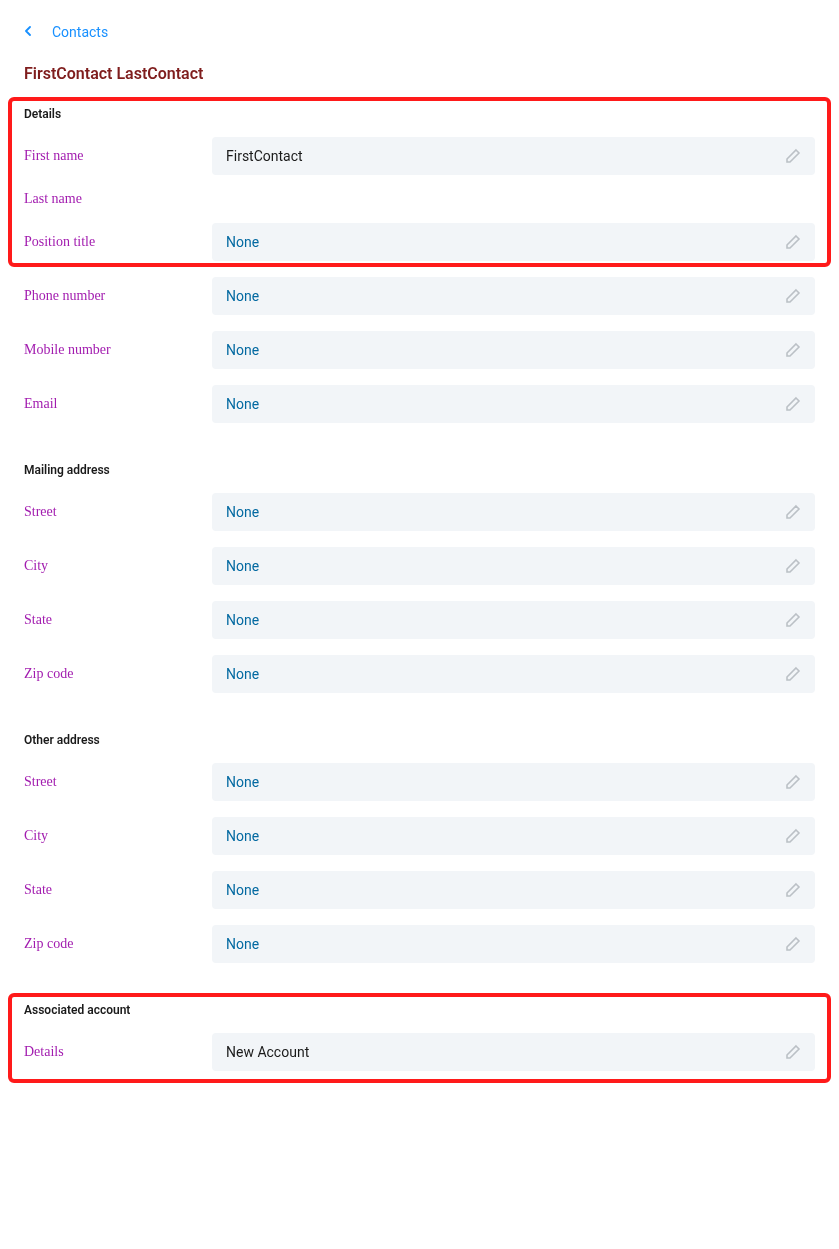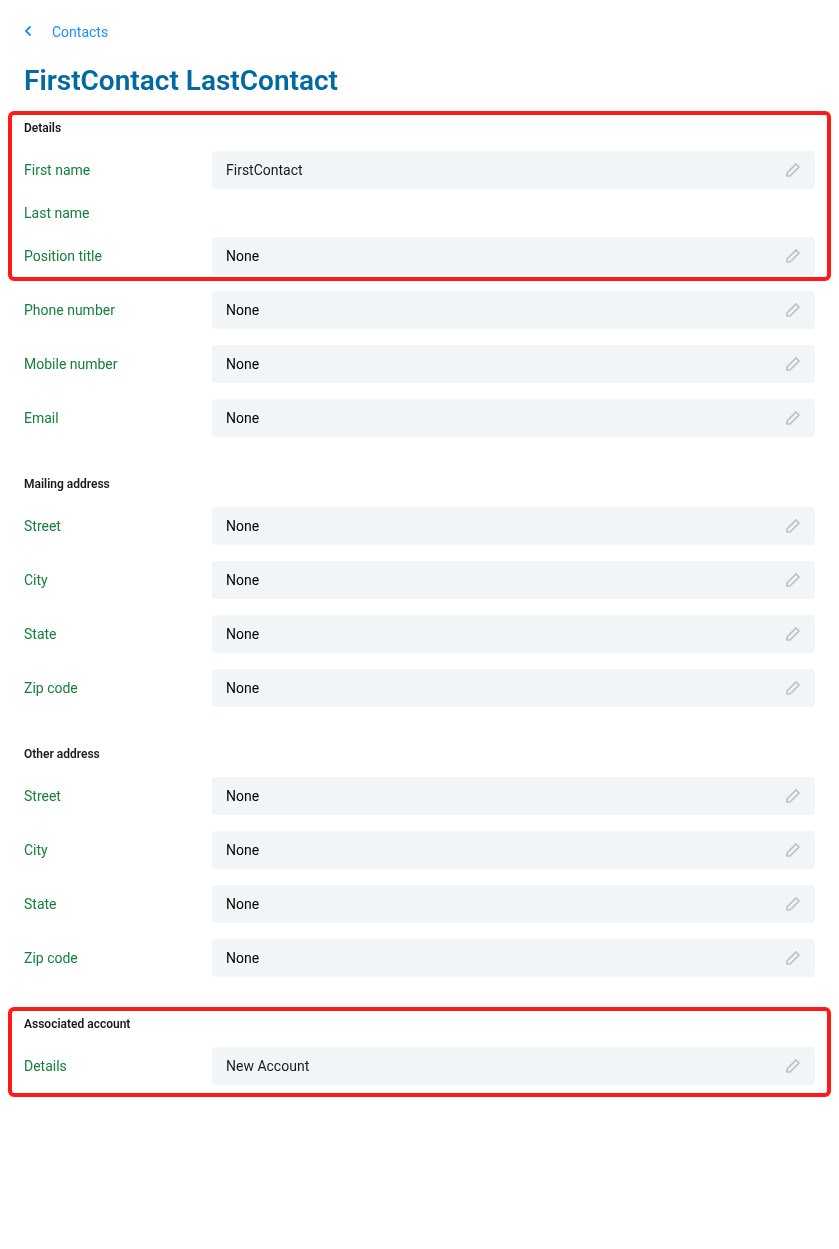--- a/index.html
+++ b/index.html
@@ -17,63 +17,64 @@
     color: #1890ff;
     font-size: 14px;
     margin-bottom: 24px;
     cursor: pointer;
   }
   .breadcrumb .chevron {
     font-size: 12px;
     line-height: 1;
   }
   .page-title {
-    font-size: 28px;
+    font-size: 16px;
     font-weight: 600;
-    color: #0369a1;
+    color: #7f1d1d;
     margin-bottom: 24px;
   }
   .section {
     margin-bottom: 40px;
     position: relative;
   }
   .section-title {
     font-size: 12px;
     font-weight: 600;
     color: #1a1a1a;
     margin-bottom: 16px;
   }
   .field-row {
     display: flex;
     align-items: center;
     margin-bottom: 16px;
   }
   .field-label {
     width: 188px;
     font-size: 14px;
-    color: #15803d;
+    color: #a21caf;
     flex-shrink: 0;
+    font-family: Liberation Serif, serif;
   }
   .field-value-wrap {
     flex: 1;
     background: #f2f5f8;
     border-radius: 4px;
     display: flex;
     align-items: center;
     justify-content: space-between;
     padding: 10px 14px;
     min-height: 38px;
     gap: 32px;
   }
   .field-value {
     font-size: 14px;
     color: #1a1a1a;
   }
   .field-value.placeholder {
-    color: #000000;
+    color: #0369a1;
     text-align: right;
   }
   .edit-icon {
     width: 16px;
     height: 16px;
     opacity: 0.45;
     flex-shrink: 0;
   }
   .edit-icon svg {
     display: block;

